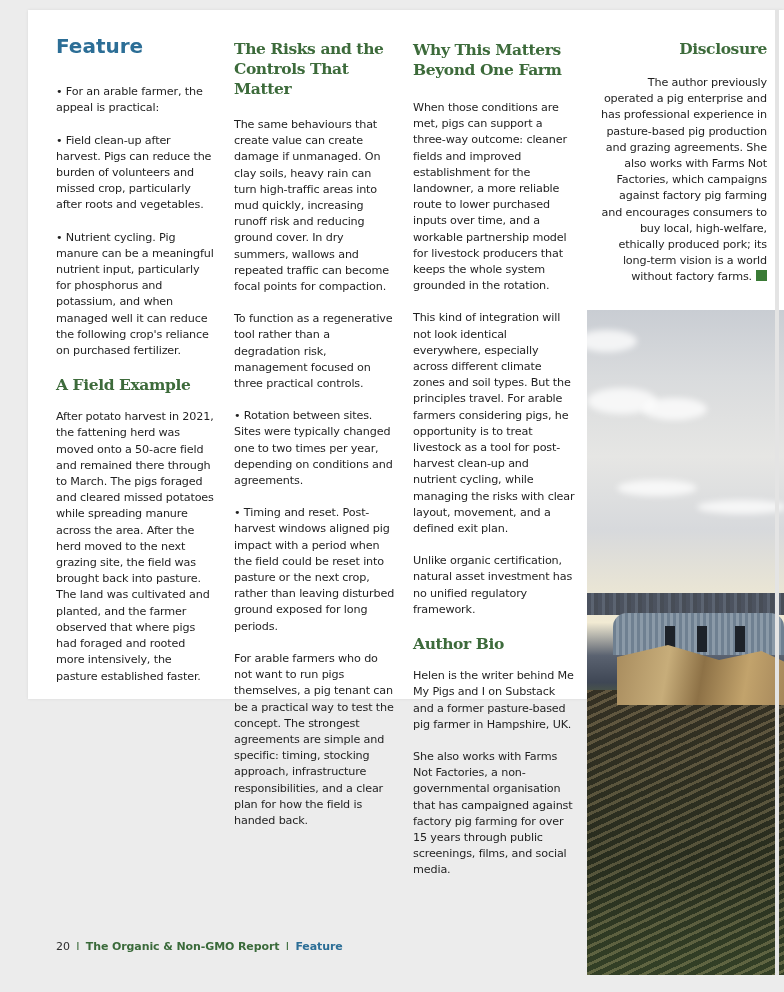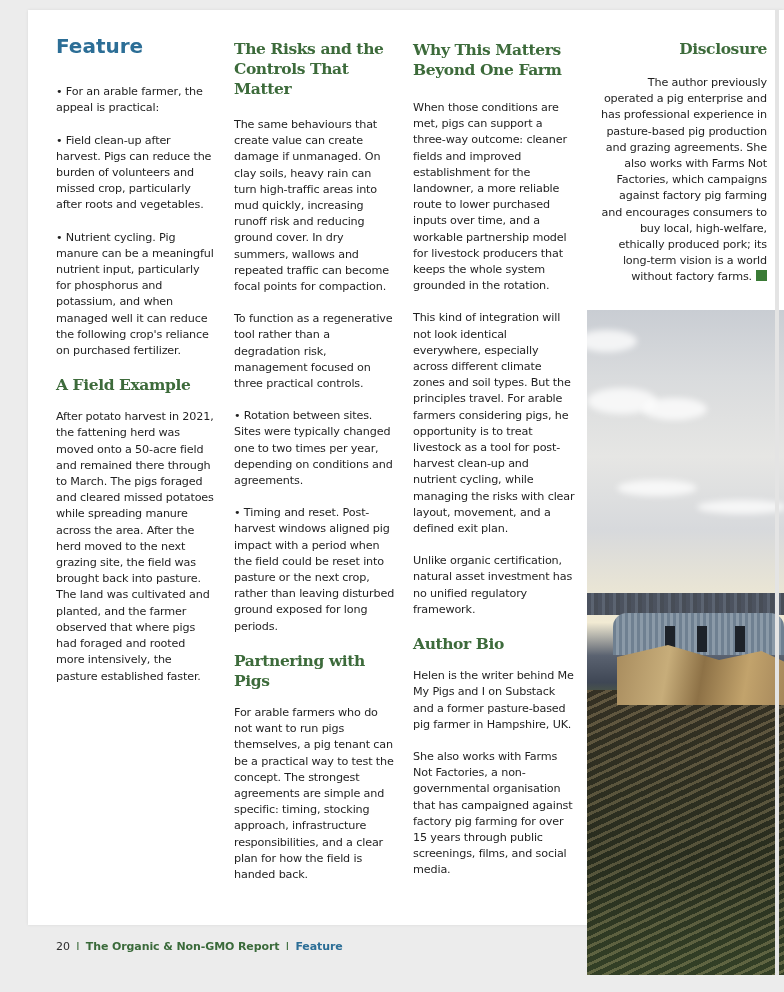--- a/index.html
+++ b/index.html
@@ -4,21 +4,21 @@
 <style>
   html, body { margin: 0; padding: 0; }
   body {
     width: 784px; height: 992px; overflow: hidden;
     background: #ececec;
     font-family: "DejaVu Sans", sans-serif;
     position: relative;
   }
   .page {
     position: absolute; left: 28px; top: 10px;
-    width: 756px; height: 915px;
+    width: 756px; height: 689px;
     background: #ffffff;
     box-shadow: 0 0 3px rgba(0,0,0,0.08);
   }
   .scroll-strip {
     position: absolute; left: 775px; top: 10px; width: 4px; height: 965px;
     background: #e4e4e4;
   }
   .col {
     position: absolute; top: 0;
     font-size: 11.2px; line-height: 16.2px; color: #1f1f1f;
@@ -87,21 +87,20 @@
     <h2 class="h2" style="margin-top:8px">A Field Example</h2>
     <p>After potato harvest in 2021, the fattening herd was moved onto a 50-acre field and remained there through to March. The pigs foraged and cleared missed potatoes while spreading manure across the area. After the herd moved to the next grazing site, the field was brought back into pasture. The land was cultivated and planted, and the farmer observed that where pigs had foraged and rooted more intensively, the pasture established faster.</p>
   </div>
 
   <div class="col col2">
     <h2 class="h2" style="margin-top:29px;margin-bottom:18px">The Risks and the Controls That Matter</h2>
     <p>The same behaviours that create value can create damage if unmanaged. On clay soils, heavy rain can turn high-traffic areas into mud quickly, increasing runoff risk and reducing ground cover. In dry summers, wallows and repeated traffic can become focal points for compaction.</p>
     <p>To function as a regenerative tool rather than a degradation risk, management focused on three practical controls.</p>
     <p>• Rotation between sites. Sites were typically changed one to two times per year, depending on conditions and agreements.</p>
     <p>• Timing and reset. Post-harvest windows aligned pig impact with a period when the field could be reset into pasture or the next crop, rather than leaving disturbed ground exposed for long periods.</p>
-    <h2 class="h2" style="margin-top:6px">Partnering with Pigs</h2>
     <p>For arable farmers who do not want to run pigs themselves, a pig tenant can be a practical way to test the concept. The strongest agreements are simple and specific: timing, stocking approach, infrastructure responsibilities, and a clear plan for how the field is handed back.</p>
   </div>
 
   <div class="col col3">
     <h2 class="h2" style="margin-top:30px;margin-bottom:20px">Why This Matters Beyond One Farm</h2>
     <p>When those conditions are met, pigs can support a three-way outcome: cleaner fields and improved establishment for the landowner, a more reliable route to lower purchased inputs over time, and a workable partnership model for livestock producers that keeps the whole system grounded in the rotation.</p>
     <p>This kind of integration will not look identical everywhere, especially across different climate zones and soil types. But the principles travel. For arable farmers considering pigs, he opportunity is to treat livestock as a tool for post-harvest clean-up and nutrient cycling, while managing the risks with clear layout, movement, and a defined exit plan.</p>
     <p>Unlike organic certification, natural asset investment has no unified regulatory framework.</p>
     <h2 class="h2" style="margin-top:6px">Author Bio</h2>
     <p>Helen is the writer behind Me My Pigs and I on Substack and a former pasture-based pig farmer in Hampshire, UK.</p>

